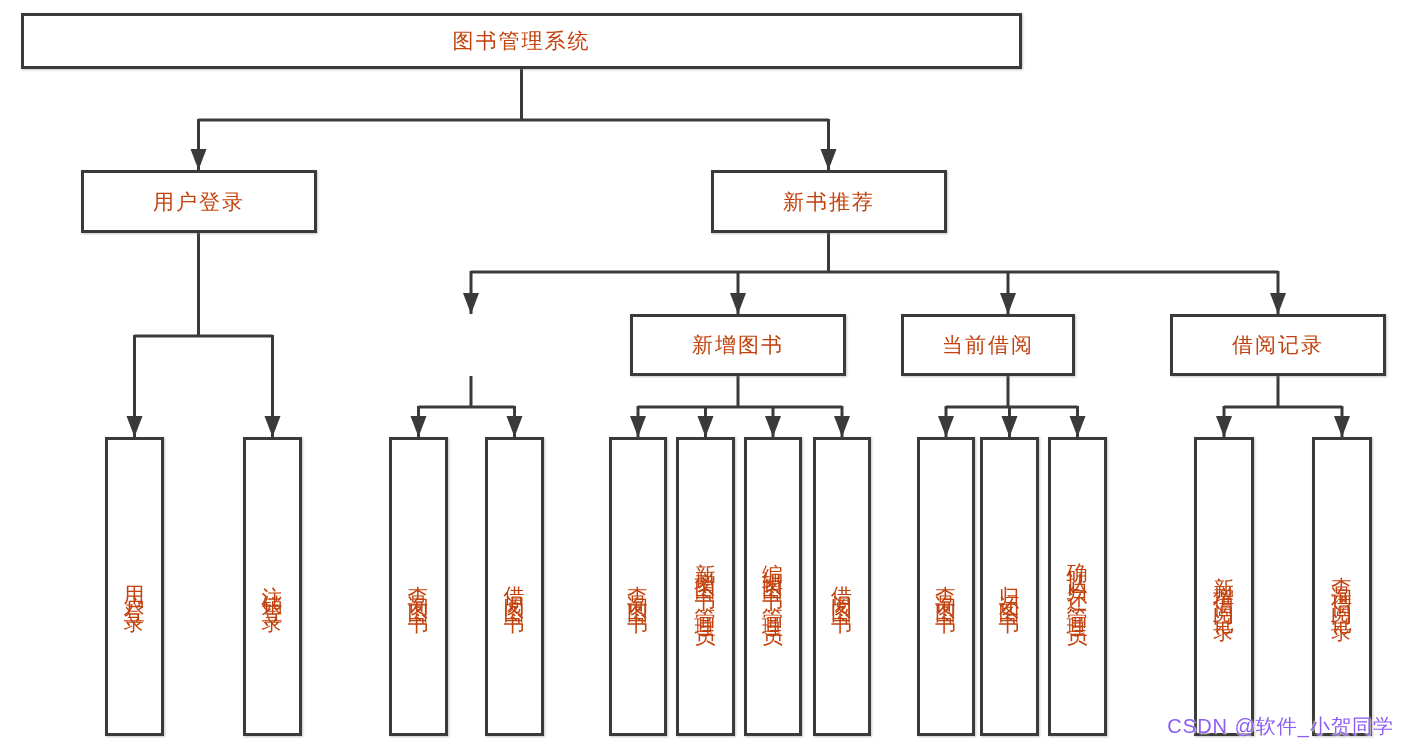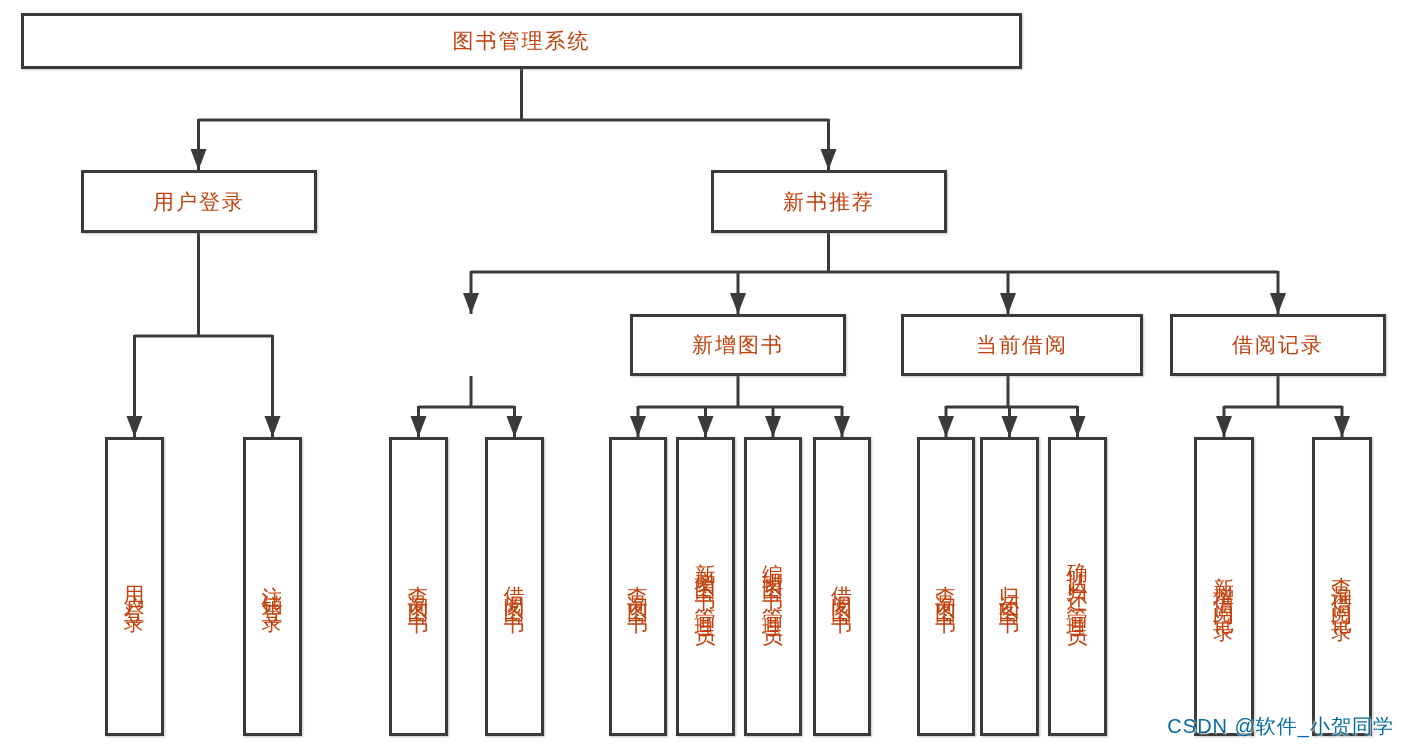--- a/index.html
+++ b/index.html
@@ -46,21 +46,21 @@
     font-size: 21px;
     letter-spacing: 9px;
     line-height: 1;
     white-space: nowrap;
   }
   .watermark {
     position: absolute;
     right: 11px;
     bottom: 7px;
     font-size: 20px;
-    color: #0369a1;
+    color: #8b5cf6;
     letter-spacing: 1px;
     z-index: 5;
     text-shadow: 1px 1px 2px #ffffff, -1px -1px 2px #ffffff;
     white-space: nowrap;
   }
 </style>
 </head>
 <body>
 
 <div class="canvas">
@@ -115,21 +115,21 @@
   <div class="node h" style="left:81px; top:170px; width:236px; height:63px">
     <span>用户登录</span>
   </div>
   <div class="node h" style="left:711px; top:170px; width:236px; height:63px">
     <span>新书推荐</span>
   </div>
 
   <div class="node h" style="left:630px; top:314px; width:216px; height:62px">
     <span>新增图书</span>
   </div>
-  <div class="node h" style="left:901px; top:314px; width:242px; height:62px">
+  <div class="node h" style="left:901px; top:314px; width:174px; height:62px">
     <span>当前借阅</span>
   </div>
   <div class="node h" style="left:1170px; top:314px; width:216px; height:62px">
     <span>借阅记录</span>
   </div>
 
   <div class="node v" style="left:105px; top:437px; width:59px; height:299px">
     <span>用户登录</span>
   </div>
   <div class="node v" style="left:243px; top:437px; width:59px; height:299px">

